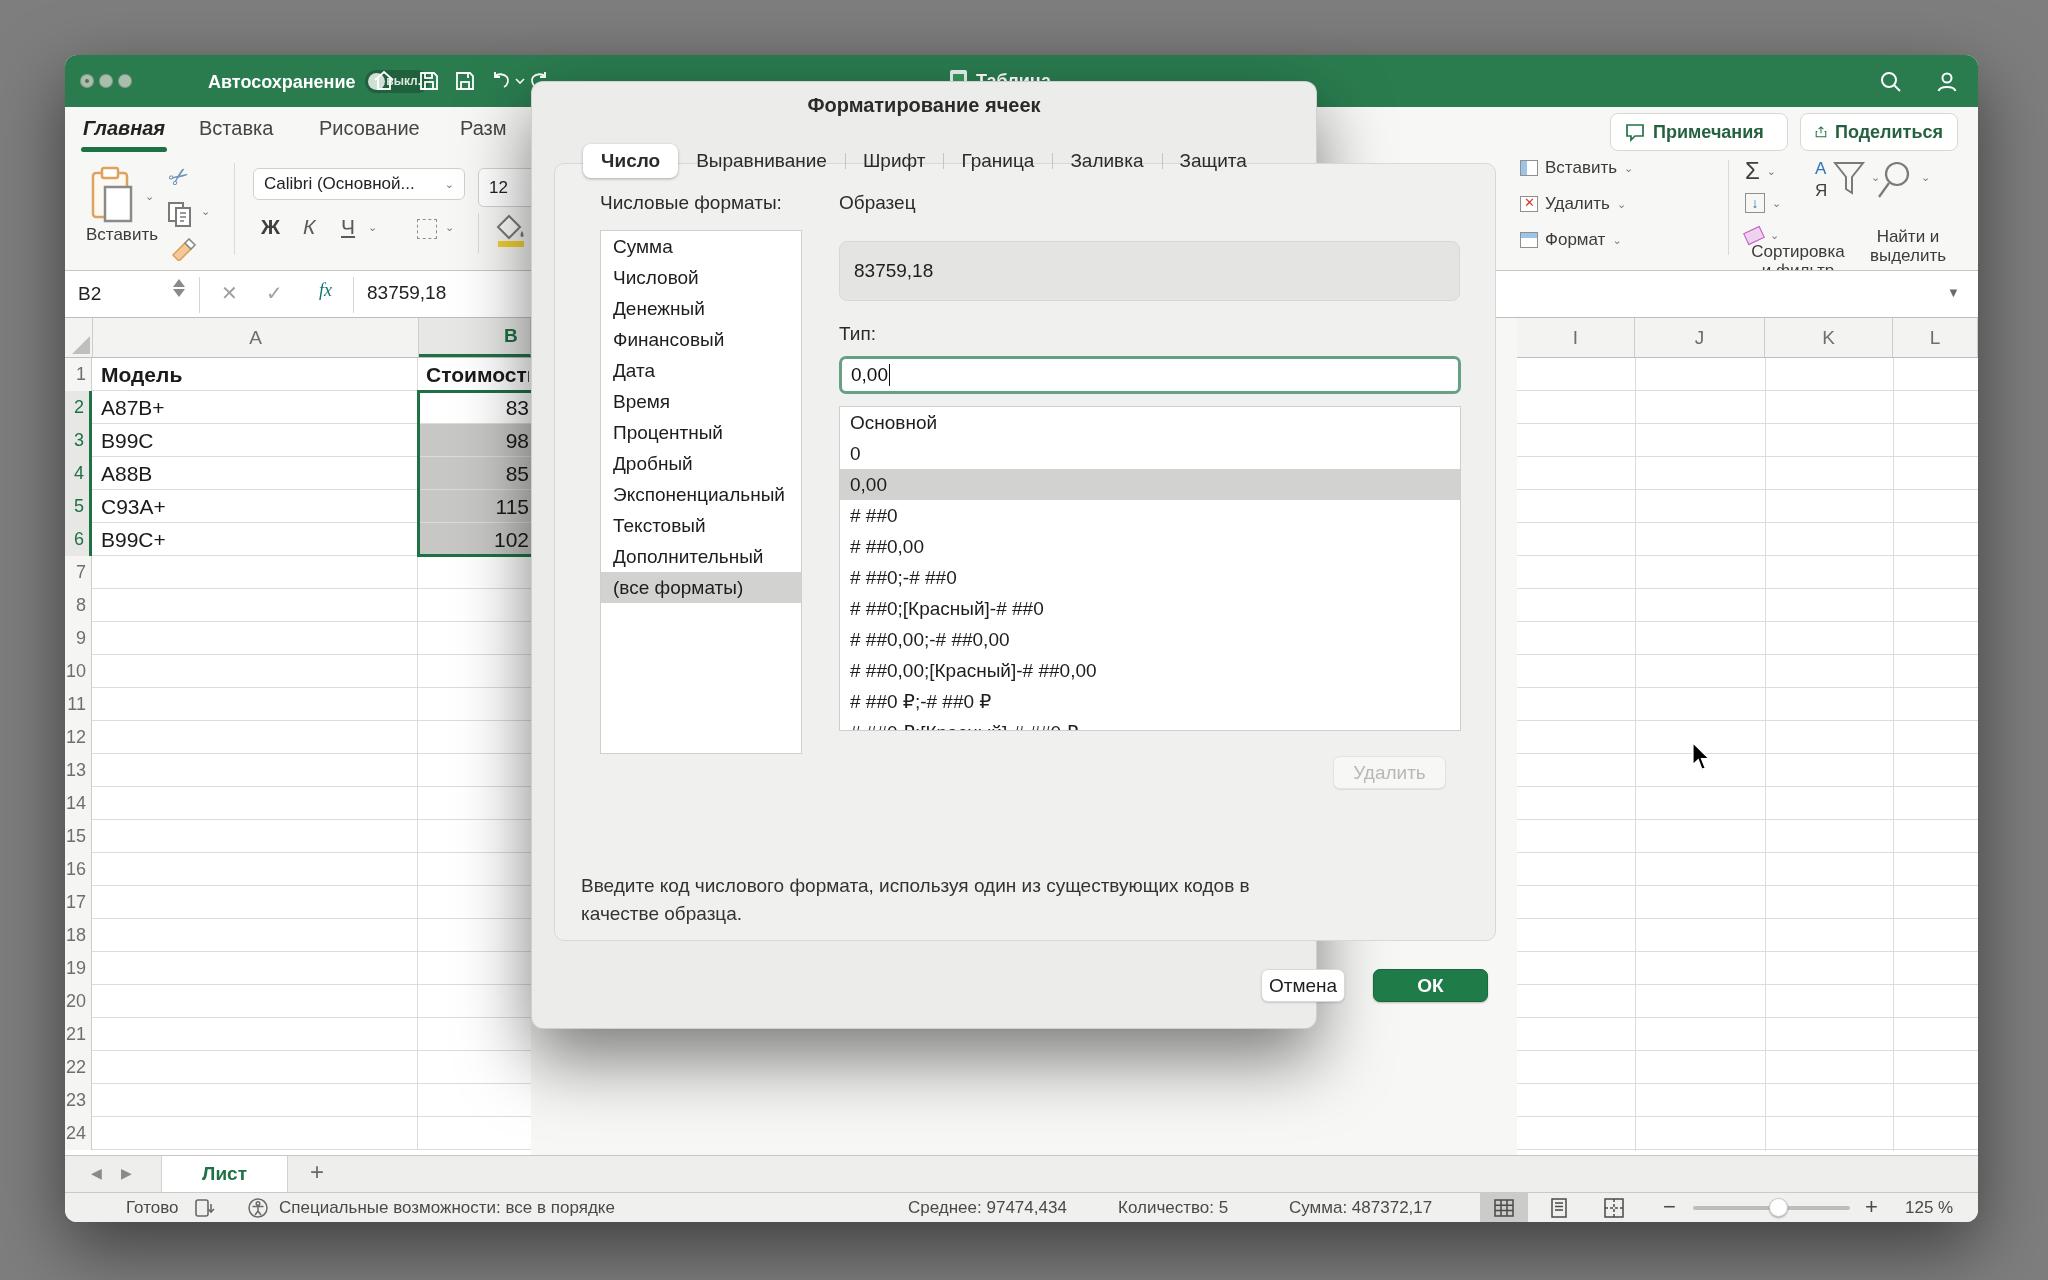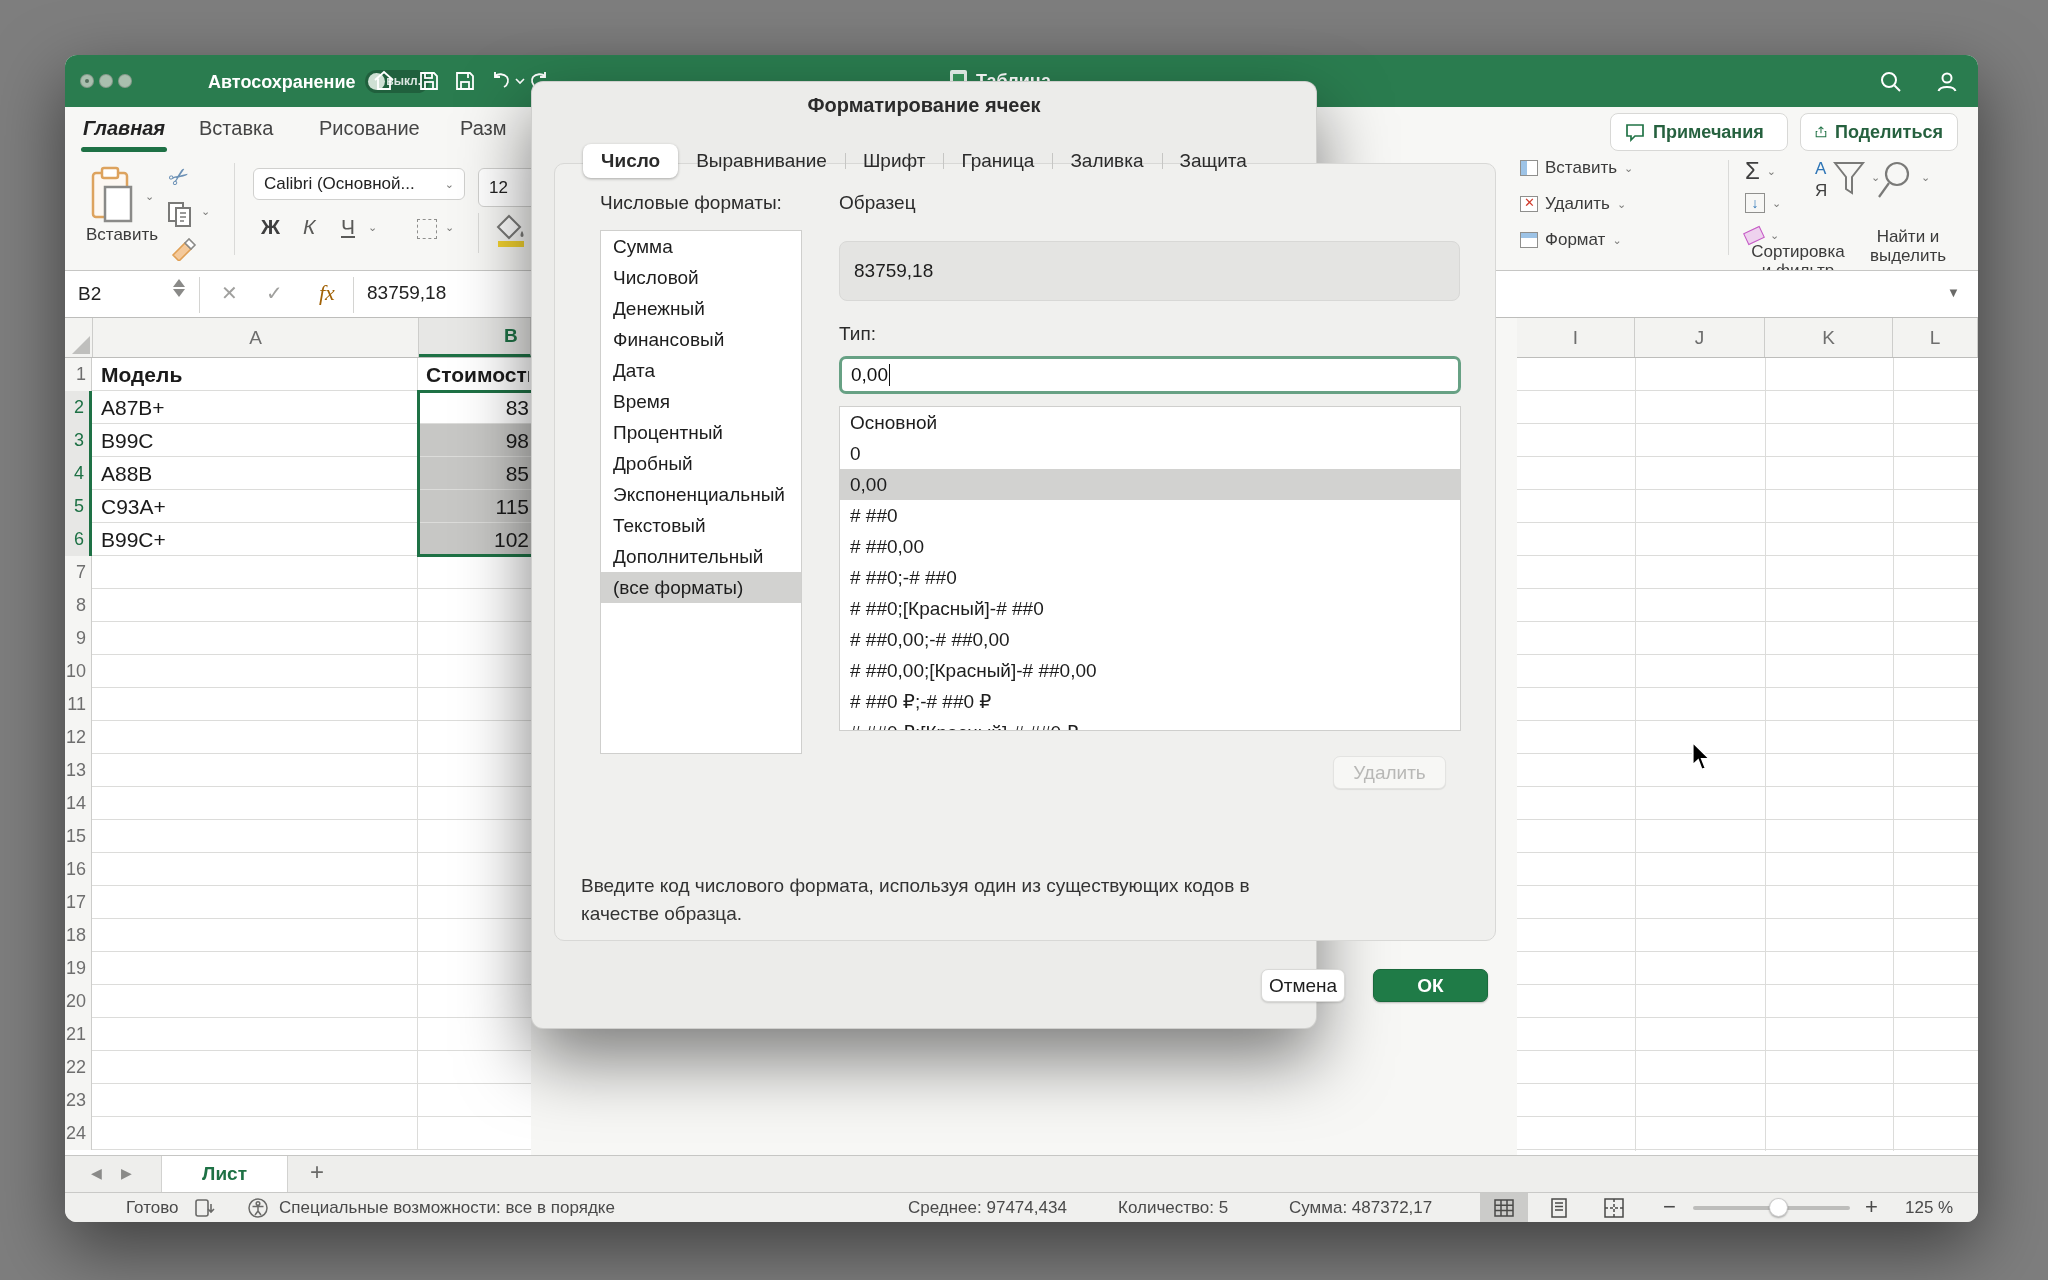--- a/index.html
+++ b/index.html
@@ -328,21 +328,21 @@
 
   <div id="formulabar">
     <span class="abs" style="left:13px; top:12px;">B2</span>
     <div class="abs stepper" style="left:108px; top:8px;">
         <i class="up"></i>
         <i class="dn"></i>
       </div>
     <div class="vsep" style="left:134px; top:6px; height:36px; background:#d4d4d2;"></div>
     <span class="abs" style="left:156px; top:10px; color:#a0a09e; font-size:20px;">✕</span>
     <span class="abs" style="left:201px; top:10px; color:#a0a09e; font-size:20px;">✓</span>
-    <span class="abs" style="left:254px; top:9px; font-family:'Liberation Serif','DejaVu Serif',serif; font-style:italic; font-size:22px; color:#a16207;text-align:center;">fx</span>
+    <span class="abs" style="left:254px; top:9px; font-family:'Liberation Serif','DejaVu Serif',serif; font-style:italic; font-size:18px; color:#0f766e;text-align:center;">fx</span>
     <div class="vsep" style="left:288px; top:6px; height:36px; background:#d4d4d2;"></div>
     <span class="abs" style="left:302px; top:11px;">83759,18</span>
     <span class="abs" style="left:1882px; top:14px; font-size:13px; color:#6a6a68;">▼</span>
   </div>
 
   <div id="sheet-left">
     <div class="hdr-row">
       <div class="hcell" style="width:28px; background:#f3f3f1; position:relative;">
           <div class="corner-tri"></div>
         </div>

